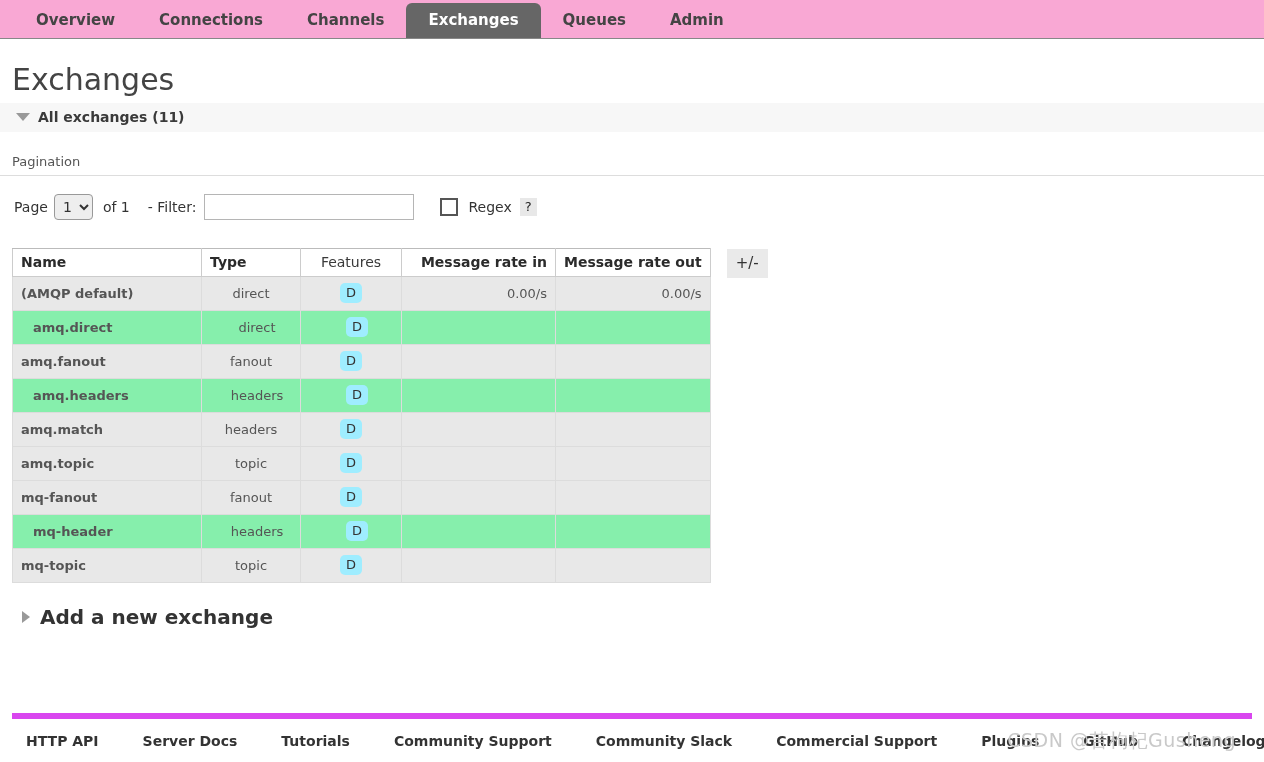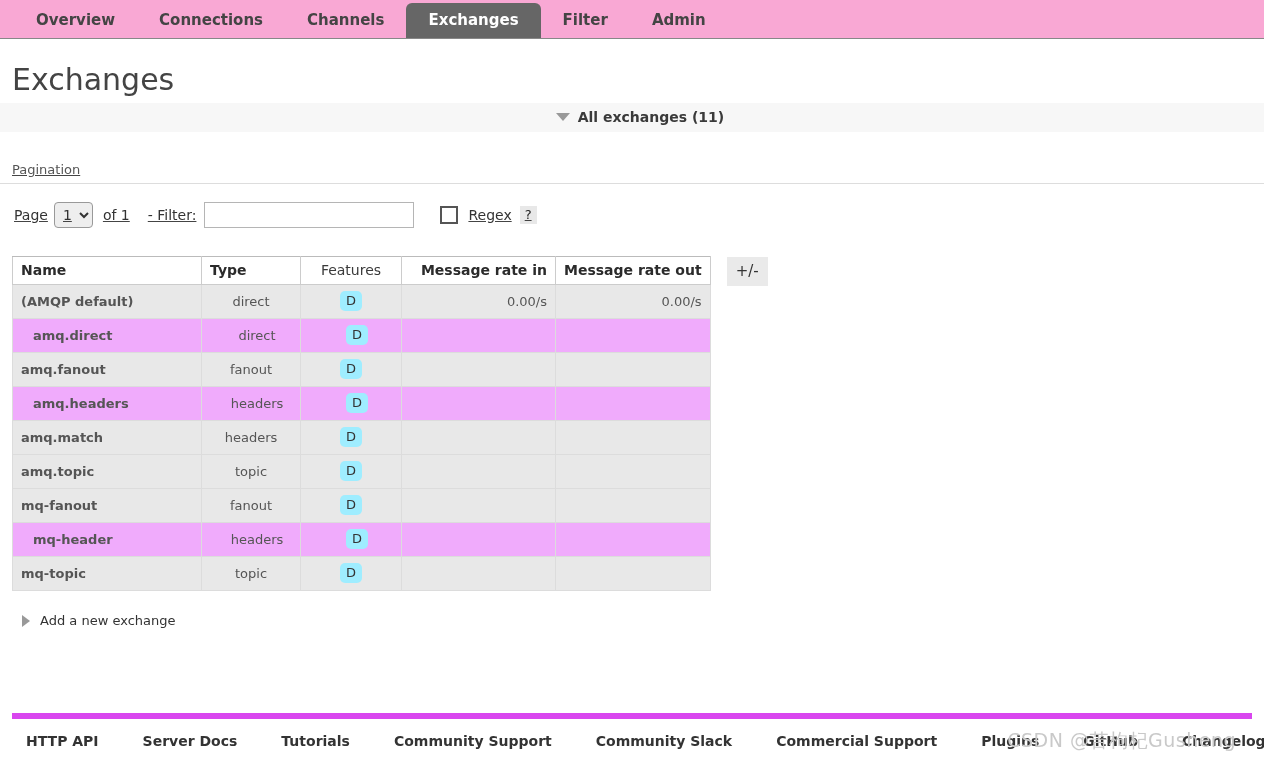--- a/index.html
+++ b/index.html
@@ -66,43 +66,41 @@
     letter-spacing: 0px;
   }
 
   
   .section-bar {
     background: #f7f7f7;
     margin: 0 -12px;
     padding: 6px 0 7px 0;
     display: flex;
     align-items: center;
-    justify-content: center;
   }
   .section-bar .caret {
     width: 0;
     height: 0;
     margin: 0 8px 0 16px;
     border-left: 7px solid transparent;
     border-right: 7px solid transparent;
     border-top: 8px solid #999999;
     cursor: pointer;
   }
   .section-bar .section-label {
     font-size: 14px;
     font-weight: bold;
     color: #3a3a3a;
     cursor: pointer;
   }
 
   
   .subsection {
-    margin: 12px -12px;
+    margin: 4px -12px;
     padding: 0;
-    text-decoration: underline;
   }
   .subsection-title {
     font-size: 13px;
     color: #555555;
     padding: 18px 0 6px 12px;
     border-bottom: 1px solid #dddddd;
   }
   .pagination-row {
     display: flex;
     align-items: center;
@@ -196,21 +194,21 @@
   table.list td {
     border: 1px solid #dcdcdc;
     padding: 6px 8px 7px 8px;
     color: #555555;
     height: 20px;
   }
   table.list tr.odd td {
     background: #e8e8e8;
   }
   table.list tr.even td {
-    background: #f0abfc;
+    background: #86efac;
     padding-left: 20px;
   }
   td.name {
     font-weight: bold;
     color: #222222;
     width: 160px;
   }
   td.type {
     text-align: center;
     color: #777777;
@@ -259,22 +257,22 @@
   #add-exchange-bar .caret-right {
     width: 0;
     height: 0;
     border-top: 6px solid transparent;
     border-bottom: 6px solid transparent;
     border-left: 8px solid #999999;
     margin-right: 10px;
     cursor: pointer;
   }
   #add-exchange-bar .label {
-    font-size: 13px;
-    font-weight: normal;
+    font-size: 20px;
+    font-weight: bold;
     color: #333333;
     cursor: pointer;
   }
 
   
   #footer {
     position: absolute;
     left: 0;
     right: 0;
     bottom: 0;
@@ -318,21 +316,21 @@
       <li>
         <a class="nav-tab">Connections</a>
       </li>
       <li>
         <a class="nav-tab">Channels</a>
       </li>
       <li>
         <a class="nav-tab active">Exchanges</a>
       </li>
       <li>
-        <a class="nav-tab">Filter</a>
+        <a class="nav-tab">Queues</a>
       </li>
       <li>
         <a class="nav-tab">Admin</a>
       </li>
     </ul>
 </div>
 
 <div id="content">
 
   <h1 id="page-title">Exchanges</h1>

